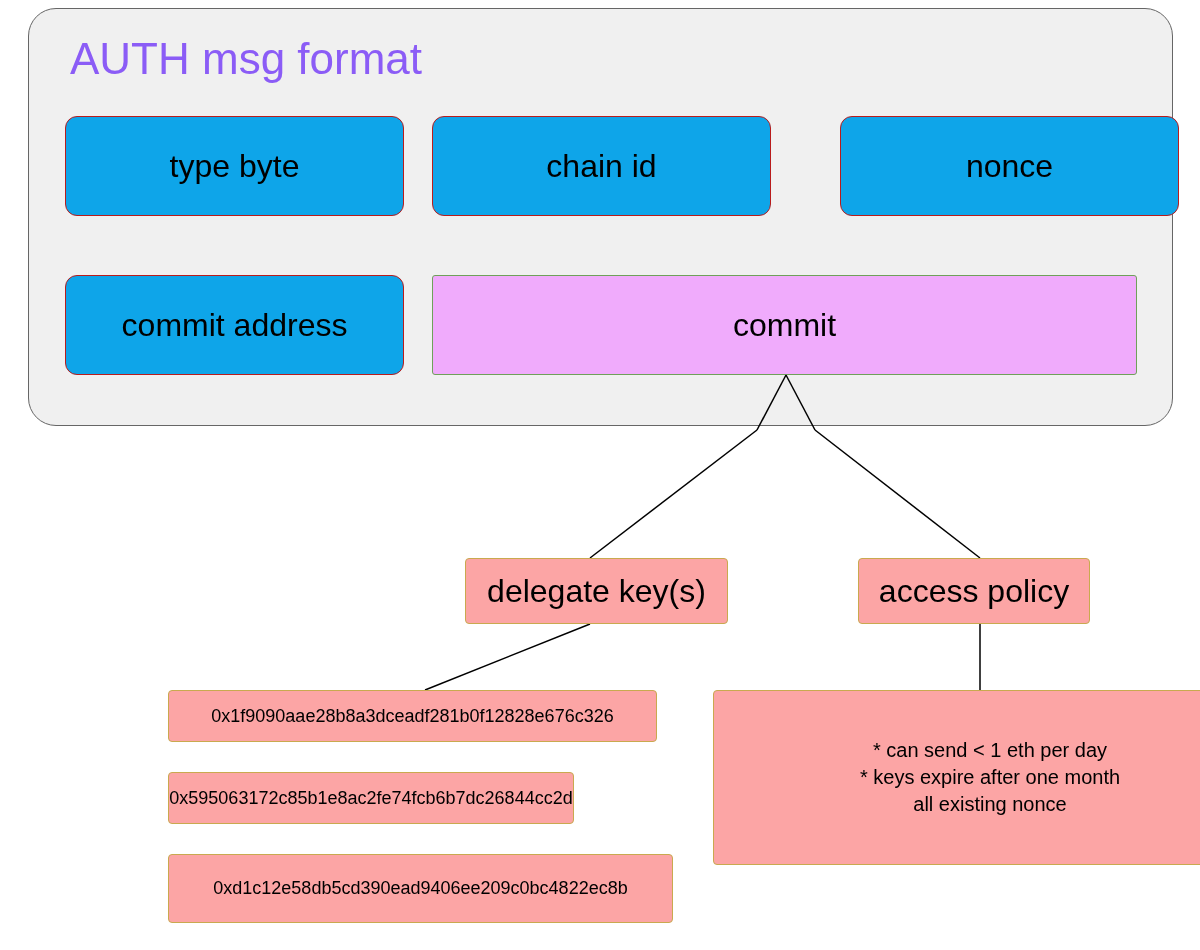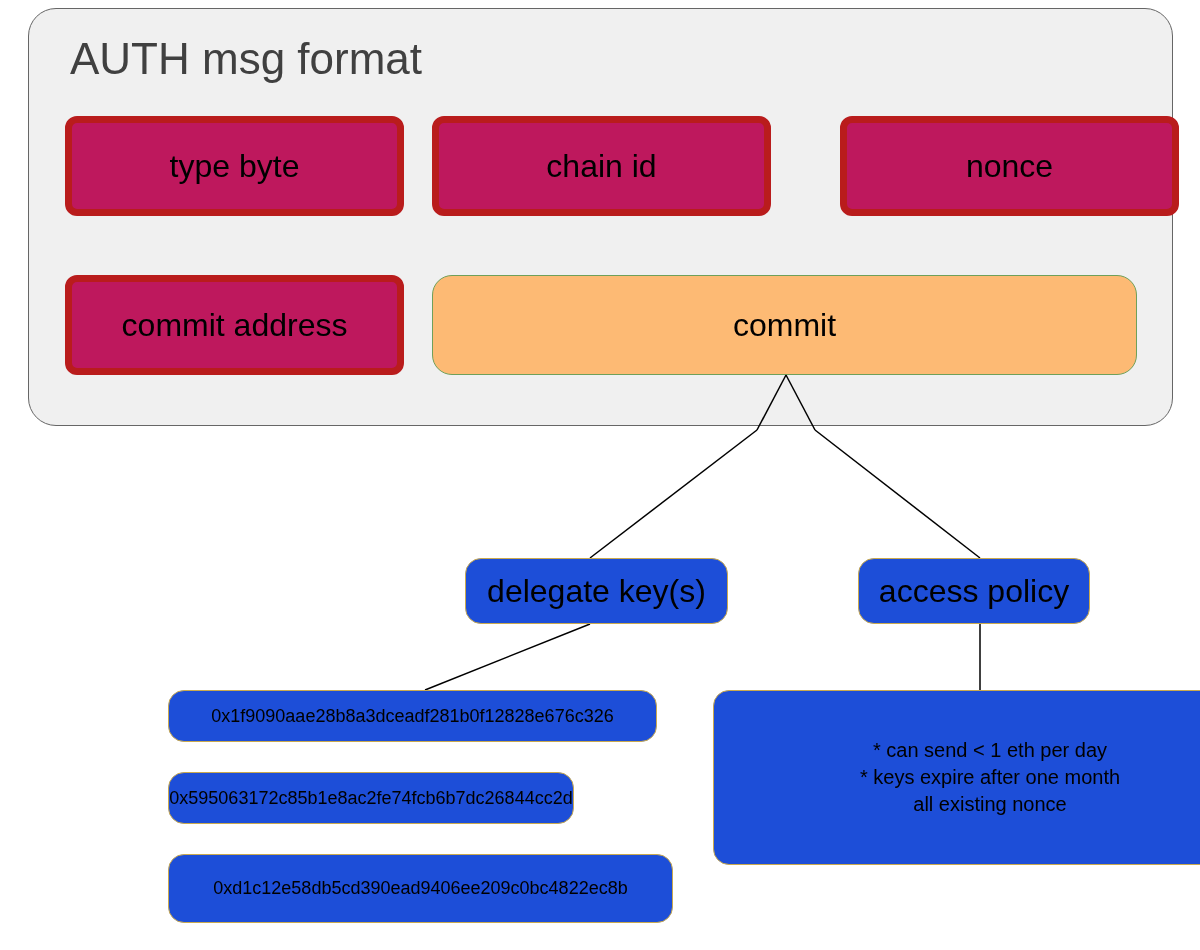--- a/index.html
+++ b/index.html
@@ -24,41 +24,41 @@
     text-align: center;
   }
   .container-box {
     background: #f0f0f0;
     border: 1px solid #666;
     border-radius: 28px;
   }
   .container-title {
     position: absolute;
     font-size: 44px;
-    color: #404040;
+    color: #8b5cf6;
     font-weight: 400;
   }
   .blue-box {
-    background: #be185d;
-    border: 7px solid #b91c1c;
+    background: #0ea5e9;
+    border: 1px solid #b91c1c;
     border-radius: 12px;
     font-size: 32px;
     color: #000;
   }
   .green-box {
-    background: #fdba74;
+    background: #f0abfc;
     border: 1px solid #6fa05a;
-    border-radius: 20px;
+    border-radius: 3px;
     font-size: 32px;
     color: #000;
   }
   .yellow-box {
-    background: #1d4ed8;
+    background: #fca5a5;
     border: 1px solid #c9a94f;
-    border-radius: 16px;
+    border-radius: 4px;
     color: #000;
   }
   .yellow-header {
     font-size: 32px;
   }
   .yellow-small {
     font-size: 18px;
     white-space: nowrap;
   }
   .policy-box {

